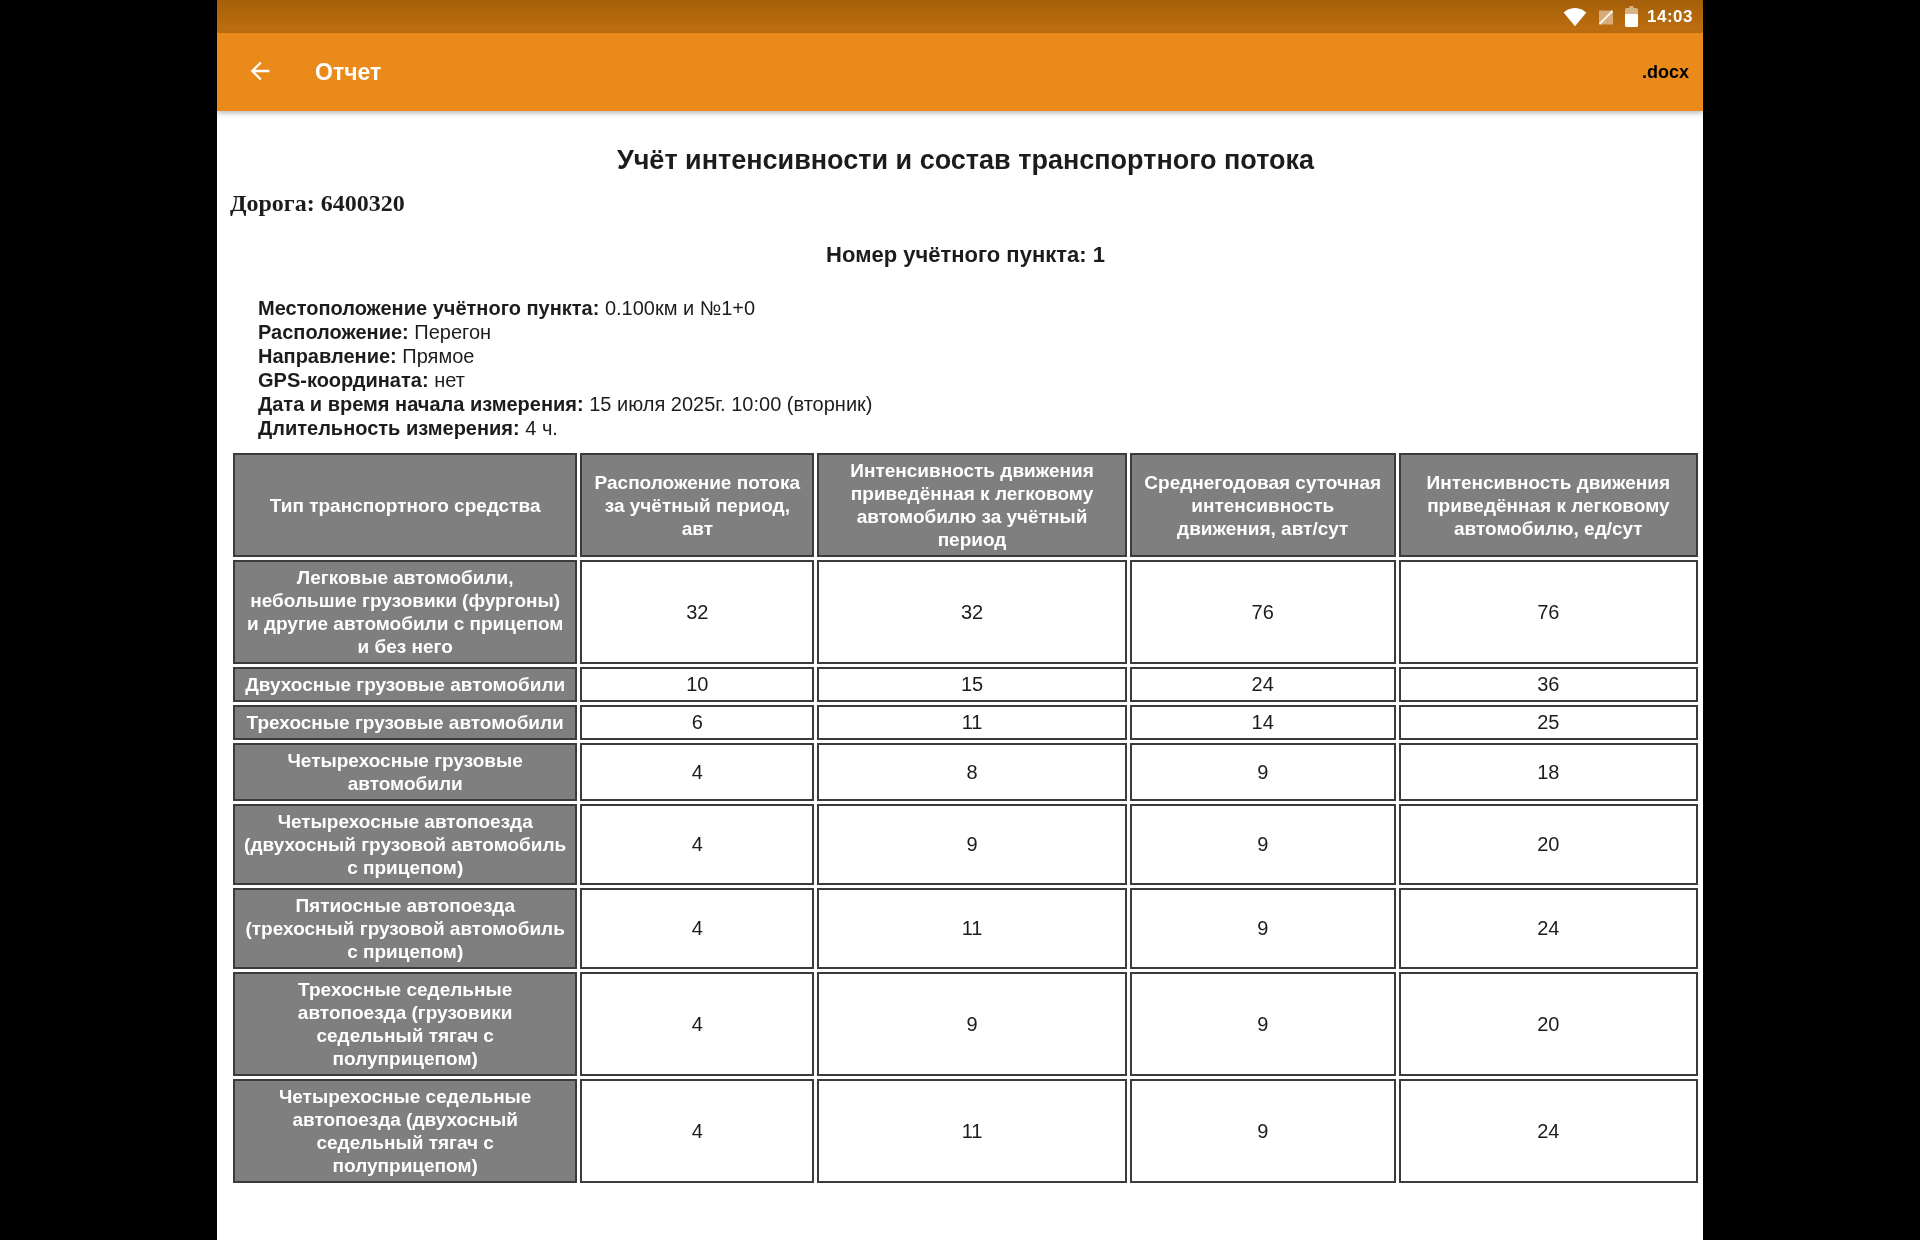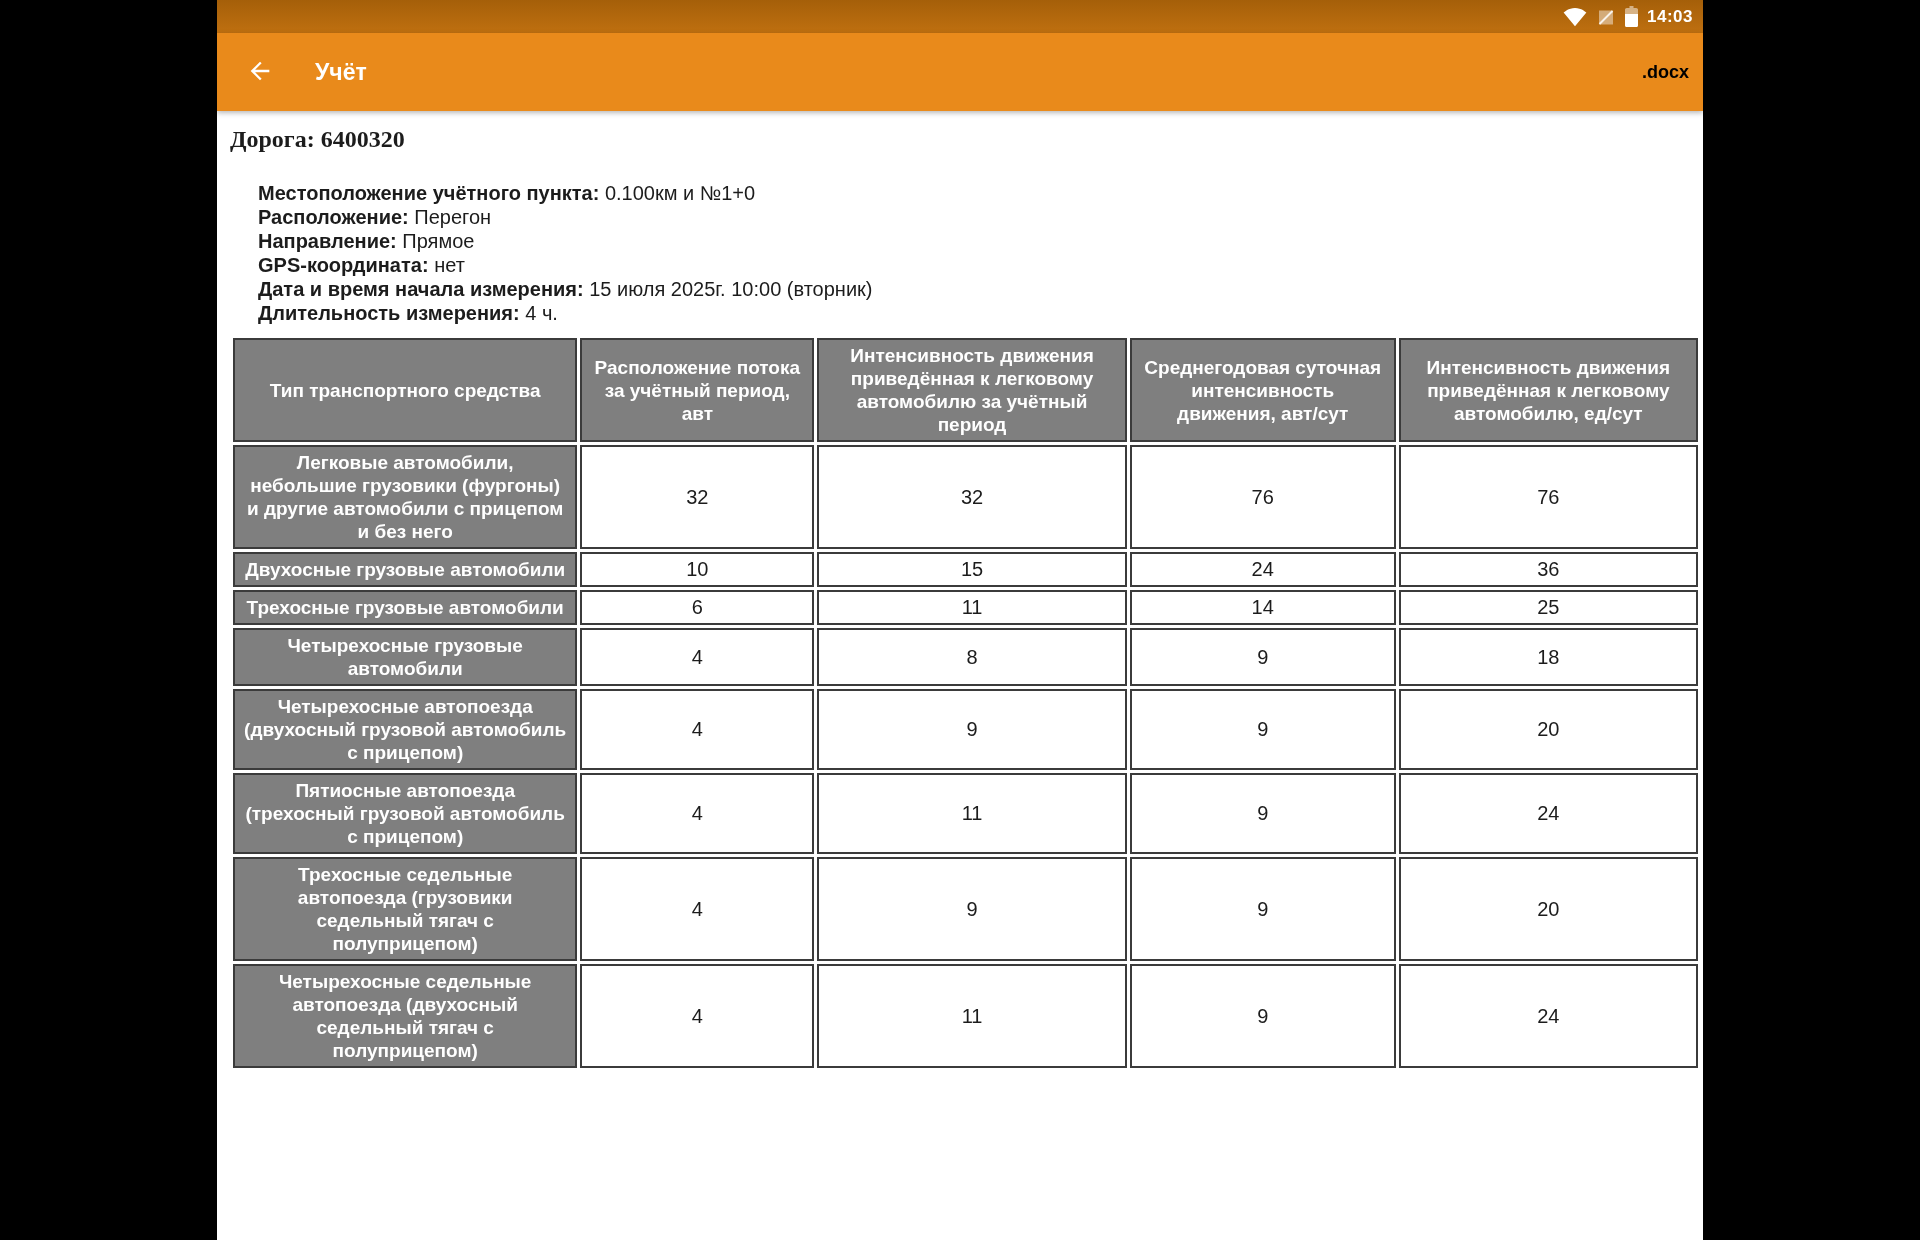--- a/index.html
+++ b/index.html
@@ -77,26 +77,28 @@
   </div>
 
   <div class="app-bar">
     <button class="back-button">
       <span>
         <svg width="28" height="28" viewBox="0 0 24 24">
           <path fill="#ffffff" d="M20 11H7.8l5.6-5.6L12 4l-8 8 8 8 1.4-1.4L7.8 13H20v-2z"></path>
         </svg>
       </span>
     </button>
-    <span class="app-bar-title">Учёт</span>
+    <span class="app-bar-title">Отчет</span>
     <button class="docx-action">.docx</button>
   </div>
 
   <div class="document-view">
+    <div class="report-title">Учёт интенсивности и состав транспортного потока</div>
     <div class="road-line">Дорога: 6400320</div>
+    <div class="point-line">Номер учётного пункта: 1</div>
 
     <div class="meta-block">
         <div class="meta-line"><span class="meta-label">Местоположение учётного пункта:</span><span class="meta-value"> 0.100км и №1+0</span></div>
         <div class="meta-line"><span class="meta-label">Расположение:</span><span class="meta-value"> Перегон</span></div>
         <div class="meta-line"><span class="meta-label">Направление:</span><span class="meta-value"> Прямое</span></div>
         <div class="meta-line"><span class="meta-label">GPS-координата:</span><span class="meta-value"> нет</span></div>
         <div class="meta-line"><span class="meta-label">Дата и время начала измерения:</span><span class="meta-value"> 15 июля 2025г. 10:00 (вторник)</span></div>
         <div class="meta-line"><span class="meta-label">Длительность измерения:</span><span class="meta-value"> 4 ч.</span></div>
       </div>
 

